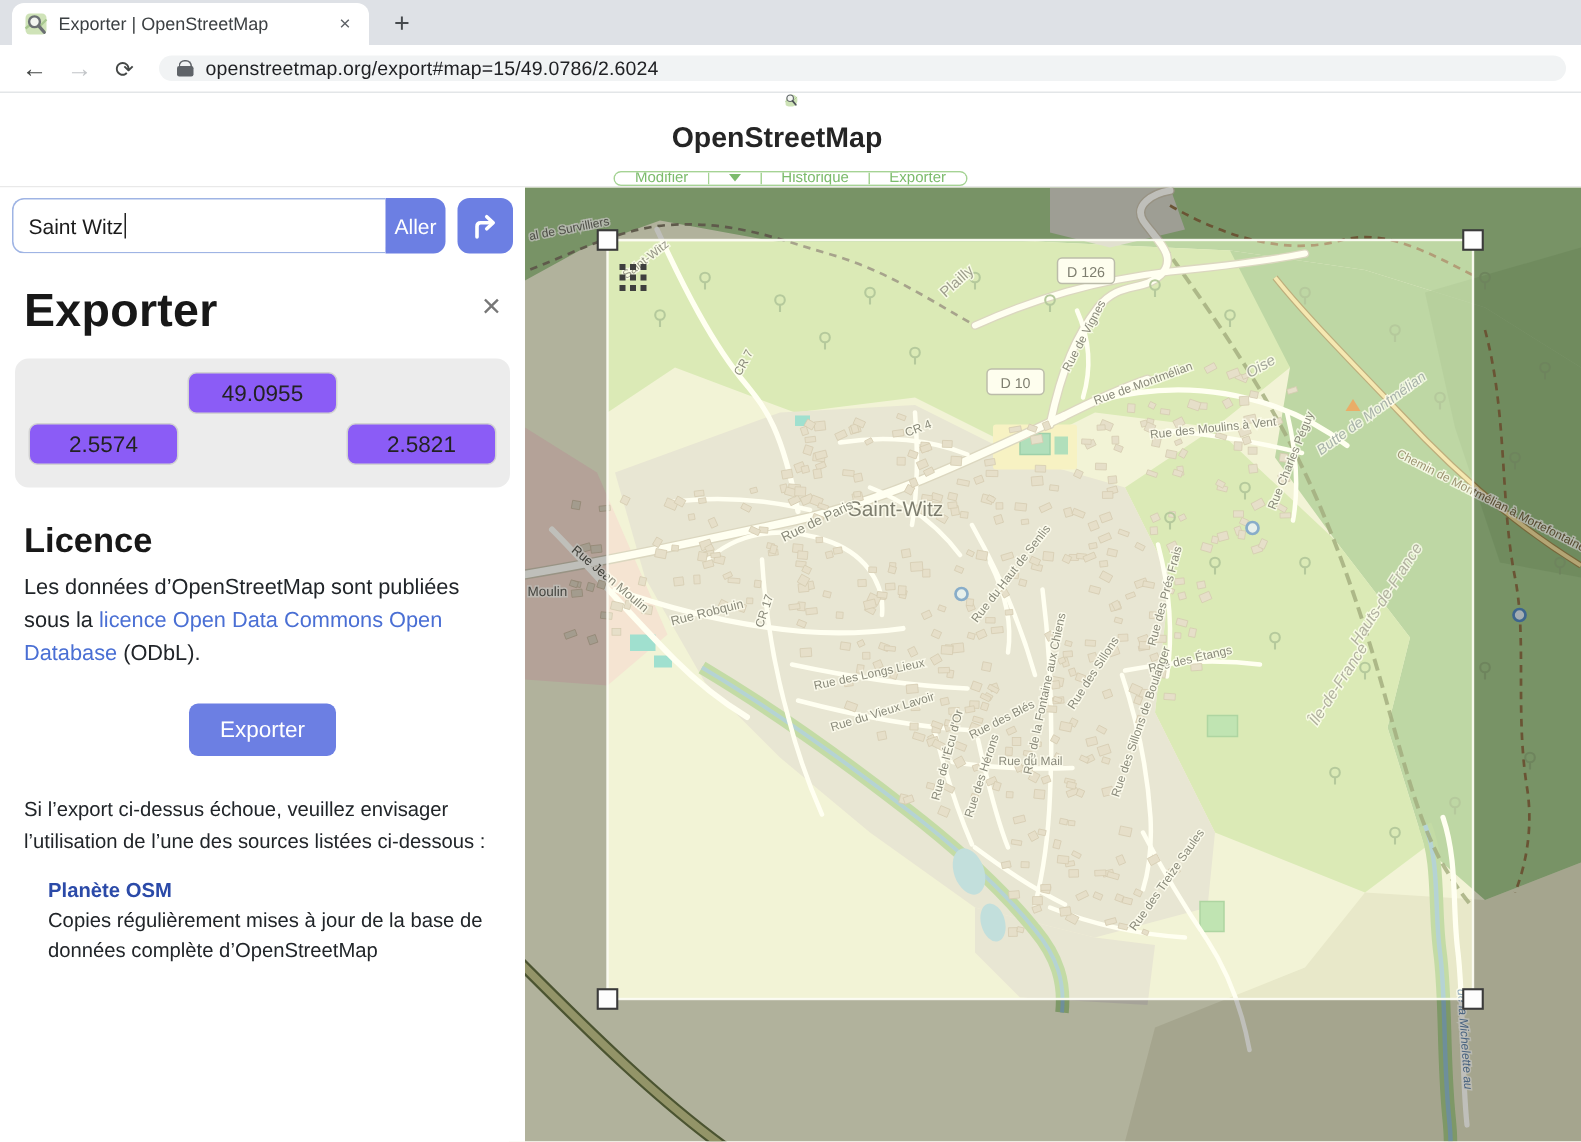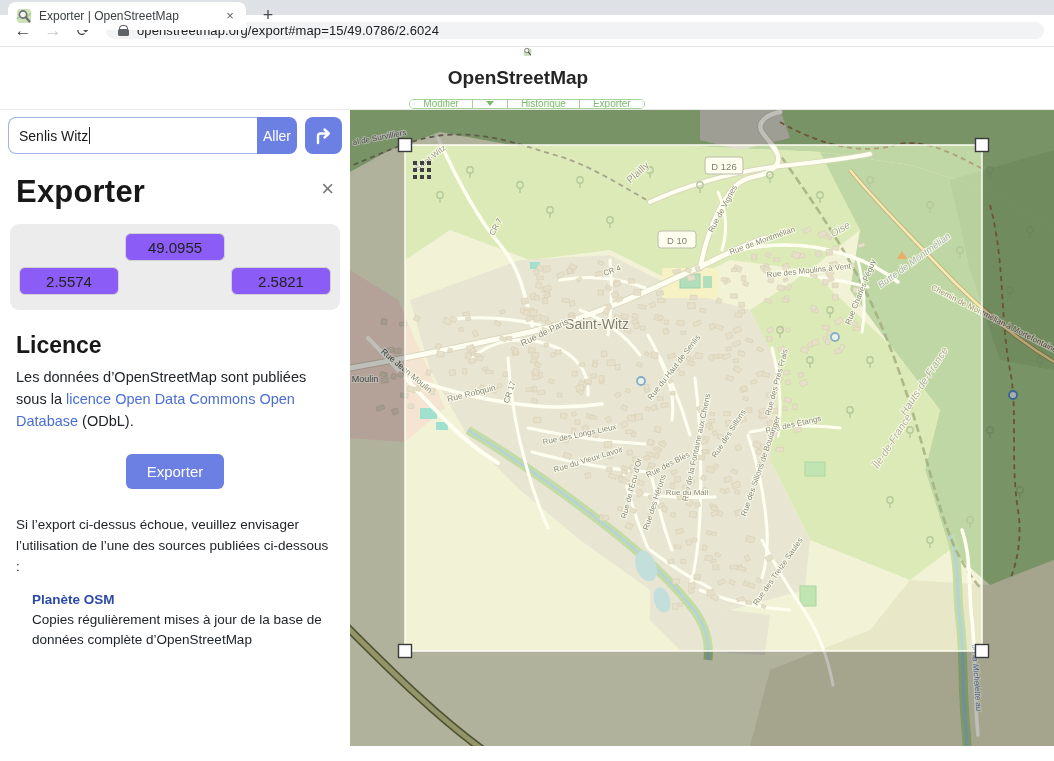--- a/index.html
+++ b/index.html
@@ -1,19 +1,19 @@
 <!DOCTYPE html>
 <html><head>
 <meta charset="utf-8">
 <style>
   * { margin:0; padding:0; box-sizing:border-box; }
   html,body { width:1054px; height:761px; overflow:hidden; font-family:"Liberation Sans", sans-serif; background:#fff; }
 
   
-  .tabstrip { height:15px; background:#dee1e6; position:relative; }
+  .tabstrip { height:30px; background:#dee1e6; position:relative; }
   .tab { position:absolute; left:8px; top:2px; width:238px; height:28px; background:#fff;
          border-radius:8px 8px 0 0; display:flex; align-items:center; padding:0 8px; gap:7px; }
   .tab-title { font-size:12px; color:#3c4043; flex:1; white-space:nowrap; overflow:hidden; }
   .tab-close { color:#5f6368; font-size:13px; width:16px; height:16px; line-height:16px; text-align:center; border-radius:50%; }
   .newtab { position:absolute; left:256px; top:4px; width:24px; height:24px; color:#45494d; font-size:18px;
             line-height:22px; text-align:center; }
   .toolbar { height:32px; background:#fff; display:flex; align-items:center; padding:0 10px; gap:4px;
              border-bottom:1px solid #e3e6e8; }
   .navbtn { width:26px; height:26px; display:flex; align-items:center; justify-content:center;
             font-size:17px; color:#444746; }
@@ -115,21 +115,21 @@
     <div class="nav-item">Exporter</div>
   </div>
 </div>
 
 <div class="content">
 
   <aside>
     <div class="search-row">
       <div class="search-group">
         <div class="search-box">
-          <span>Senlis Witz</span>
+          <span>Saint Witz</span>
             <span class="caret-blink"></span>
         </div>
         <button class="btn-blue go-btn">Aller</button>
       </div>
       <div class="btn-blue dir-btn">
         <svg width="20" height="20" viewBox="0 0 20 20">
           <path d="M4,17 L4,10 Q4,7.5 6.5,7.5 L13,7.5" stroke="#fff" stroke-width="2.4" fill="none" stroke-linecap="round"></path>
           <path d="M10.5,3.5 L14.8,7.5 L10.5,11.5" stroke="#fff" stroke-width="2.4" fill="none" stroke-linecap="round" stroke-linejoin="round"></path>
         </svg>
       </div>
@@ -150,21 +150,21 @@
       </div>
     </div>
 
     <div class="lic-h">Licence</div>
     <p class="lic-p"><span>Les données d’OpenStreetMap sont publiées sous la </span><a href="#">licence Open Data Commons Open Database</a><span> (ODbL).</span></p>
 
     <div class="export-cta">
       <button class="export-btn">Exporter</button>
     </div>
 
-    <p class="fb-p">Si l’export ci-dessus échoue, veuillez envisager l’utilisation de l’une des sources publiées ci-dessous :</p>
+    <p class="fb-p">Si l’export ci-dessus échoue, veuillez envisager l’utilisation de l’une des sources listées ci-dessous :</p>
 
     <div class="src">
       <div class="src-name">Planète OSM</div>
       <div class="src-desc">Copies régulièrement mises à jour de la base de données complète d’OpenStreetMap</div>
     </div>
   </aside>
 
   <div class="mapwrap">
     <svg id="mapsvg" width="704" height="636" viewBox="0 0 704 636">
         <rect x="0" y="0" width="704" height="636" fill="#ecedd6"></rect>

